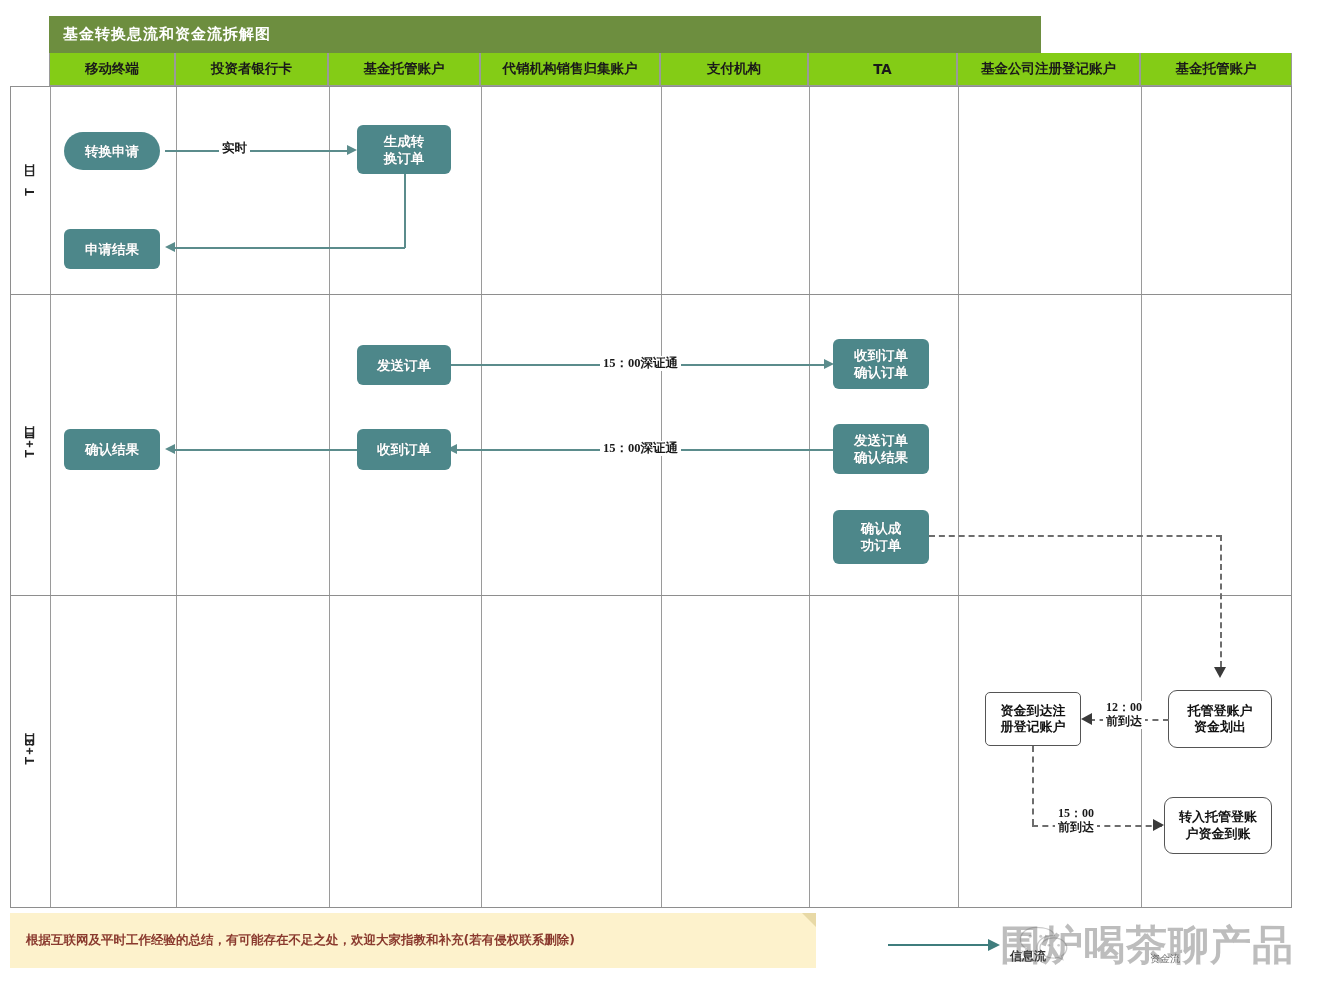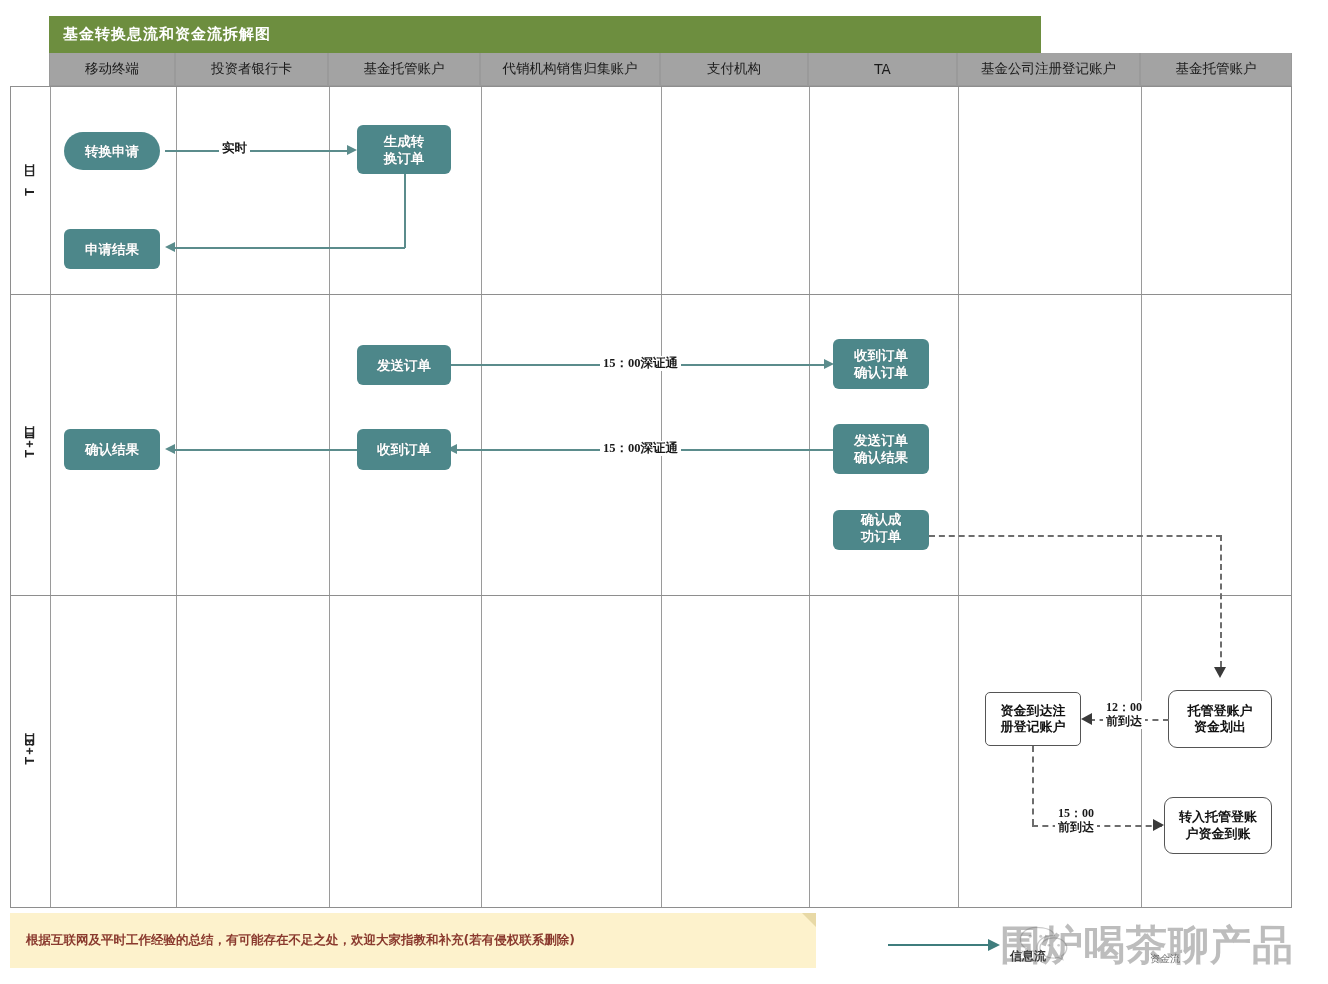--- a/index.html
+++ b/index.html
@@ -24,22 +24,22 @@
   }
 
   
   .hdr-row{position:absolute;left:49px;top:53px;height:33px;}
   .hdr-cell{
     position:absolute;top:0;height:33px;
     border-left:1px solid #9a9a9a;border-right:1px solid #9a9a9a;
     border-bottom:1px solid #9a9a9a;
     box-sizing:border-box;
     display:flex;align-items:center;justify-content:center;
-    font-size:13.5px;font-weight:normal;color:#1a1a1a;
-    background:#a3a3a3;
+    font-size:13.5px;font-weight:bold;color:#1a1a1a;
+    background:#84cc16;
   }
 
   
   .grid-outer{
     position:absolute;left:10px;top:86px;width:1282px;height:822px;
     border:1px solid #8e8e8e;box-sizing:border-box;background:#fff;
   }
   .vline{position:absolute;top:0;bottom:0;width:1px;background:#9a9a9a;}
   .hline{position:absolute;left:0;right:0;height:1px;background:#8e8e8e;}
 
@@ -210,21 +210,21 @@
   <div class="node teal" style="left:357px;top:345px;width:94px;height:40px;">发送订单</div>
 
   <div class="node teal" style="left:357px;top:429px;width:94px;height:41px;">收到订单</div>
 
   <div class="node teal" style="left:833px;top:339px;width:96px;height:50px;white-space:pre-line;">收到订单
 确认订单</div>
 
   <div class="node teal" style="left:833px;top:424px;width:96px;height:50px;white-space:pre-line;">发送订单
 确认结果</div>
 
-  <div class="node teal" style="left:833px;top:510px;width:96px;height:40px;white-space:pre-line;font-family:Liberation Mono, monospace;">确认成
+  <div class="node teal" style="left:833px;top:510px;width:96px;height:54px;white-space:pre-line;">确认成
 功订单</div>
 
   <div class="dseg h" style="left:929px;top:535px;width:293px;"></div>
   <div class="dseg v" style="left:1220px;top:535px;height:132px;"></div>
   <div class="arrow ddown" style="left:1214px;top:667px;"></div>
 
   <div class="node white rounded" style="left:1168px;top:690px;width:104px;height:58px;white-space:pre-line;">托管登账户
 资金划出</div>
 
   <div class="node white" style="left:985px;top:692px;width:96px;height:54px;white-space:pre-line;">资金到达注

